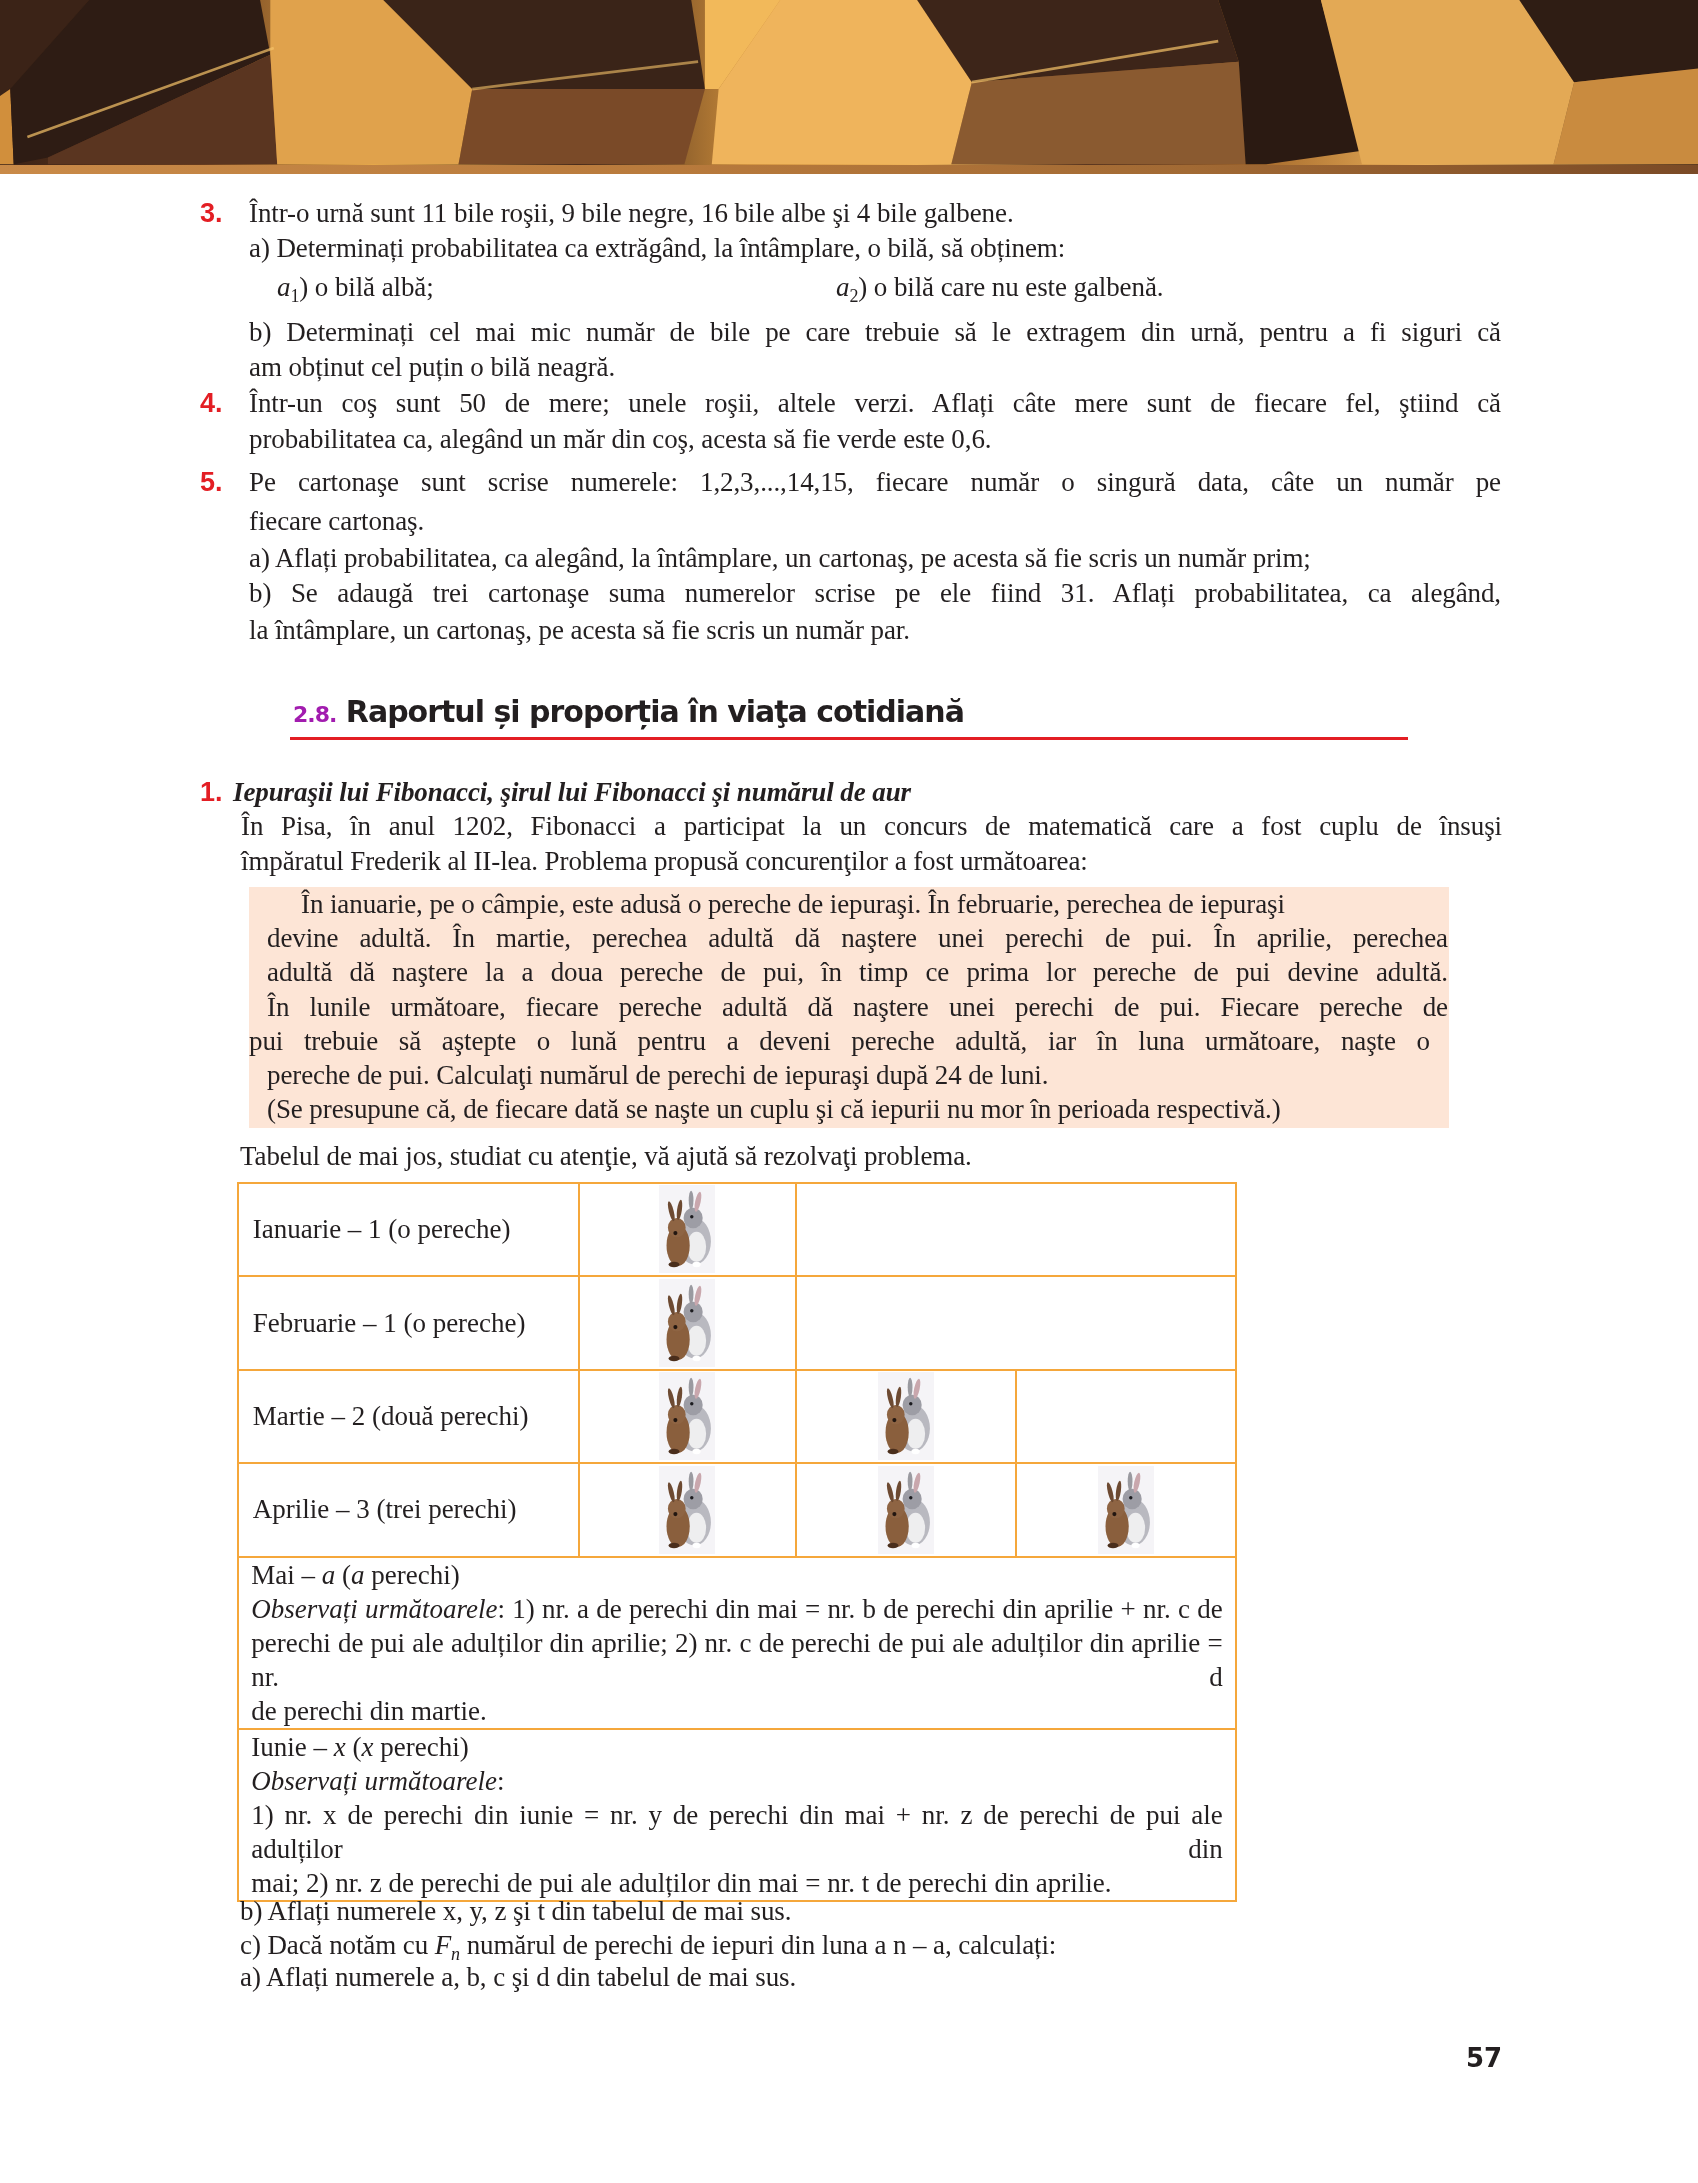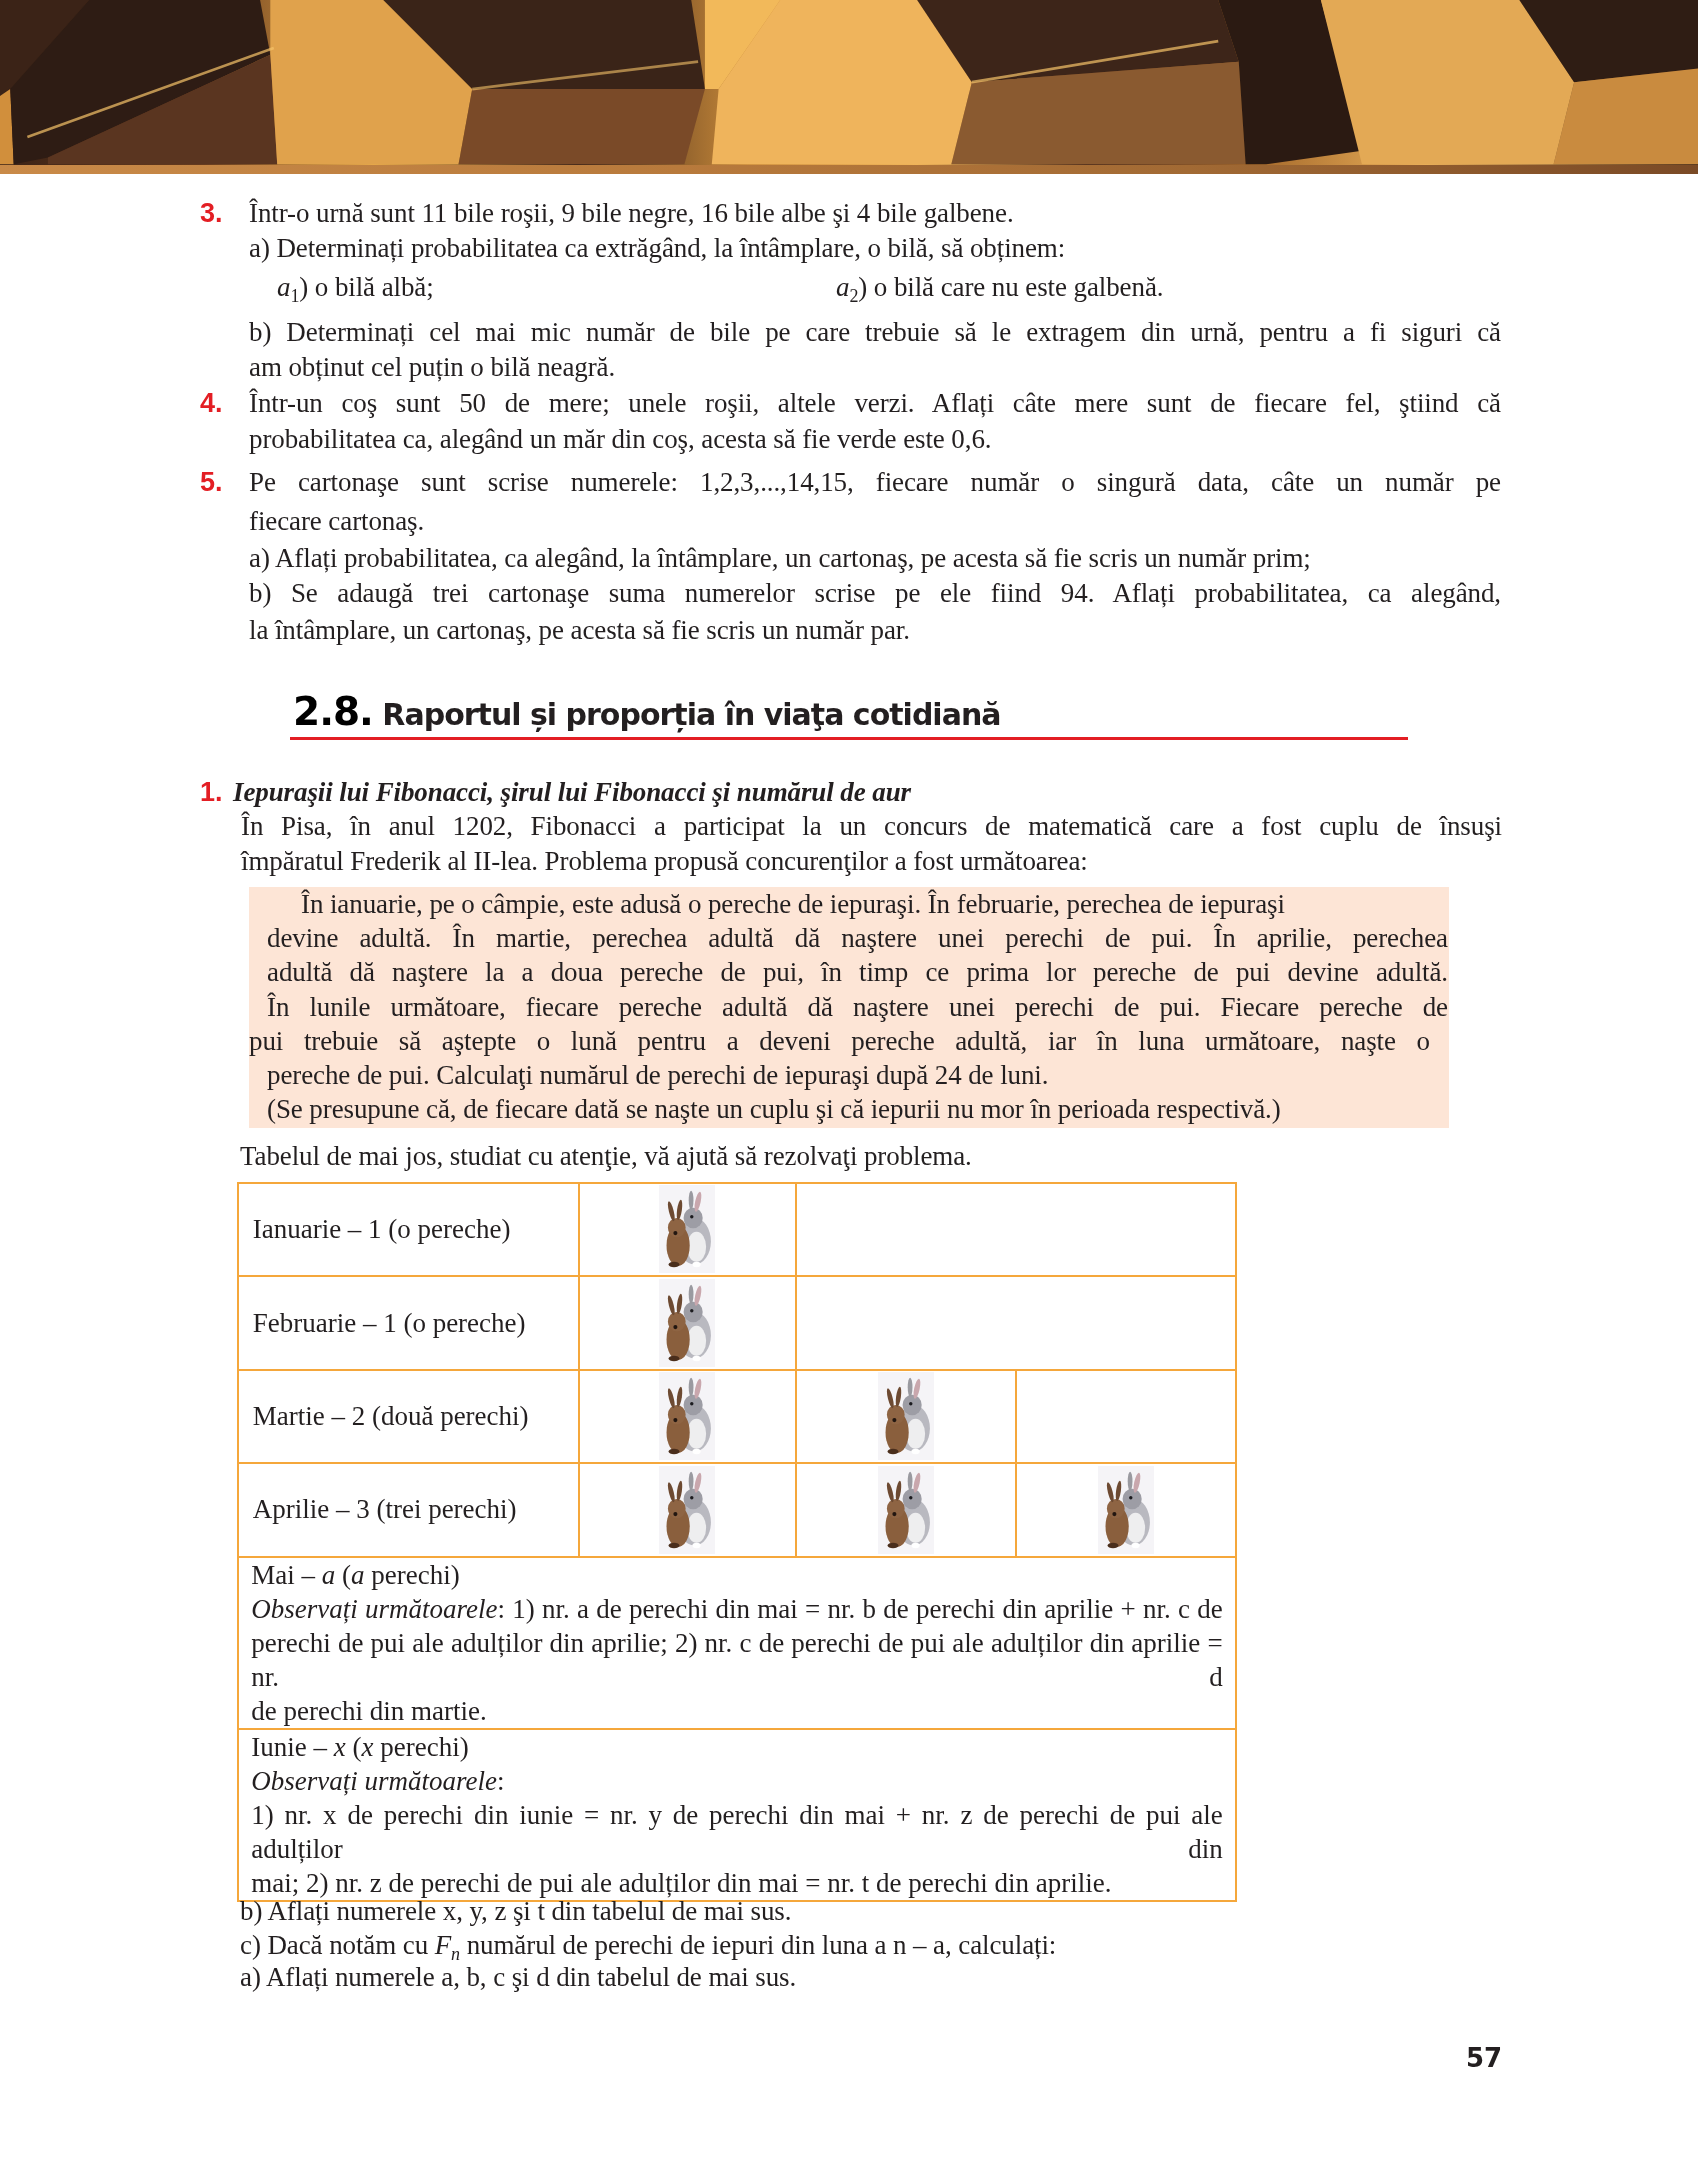--- a/index.html
+++ b/index.html
@@ -10,21 +10,21 @@
   .banner svg { position: absolute; left: 0; top: 0; }
   .banner-band { position: absolute; left: 0; top: 165px; width: 1698px; height: 9px;
                  background: linear-gradient(90deg, #c98a48, #b87a3c 40%, #a26a34 70%, #7a4a26); }
   .txt { position: absolute; font-size: 27px; line-height: 34px; white-space: nowrap; letter-spacing: -0.1px; }
   .num { color: #e31e24; font-weight: bold; font-family: "Liberation Sans", sans-serif; }
   .just { text-align: justify; text-align-last: justify; white-space: normal; }
   i { font-style: italic; }
   sub { font-size: 18px; line-height: 0; }
   .section-title { position: absolute; left: 293px; top: 691px; font-family: "DejaVu Sans", sans-serif;
                    font-weight: bold; font-size: 30px; line-height: 41px; white-space: nowrap; letter-spacing: -1px; }
-  .section-title .snum { color: #000000; font-size: 39px; }
+  .section-title .snum { color: #a21caf; font-size: 22px; }
   .section-rule { position: absolute; left: 290px; top: 737px; width: 1118px; height: 3.4px; background: #e31e24; }
   .boxed { position: absolute; left: 249px; top: 887px; width: 1200px; height: 241px; background: #fde5d6; }
   table.rabbits { position: absolute; left: 237px; top: 1182px; width: 1000px; border-collapse: collapse; }
   table.rabbits td { border: 2.1px solid #f5a73b; padding: 0; vertical-align: middle; }
   .rcell { height: 90px; position: relative; }
   .rlabel { font-size: 27px; padding-left: 13.7px !important; white-space: nowrap; }
   .rabbit { display: inline-block; width: 56px; height: 88px; position: relative; background: #f4f3f6; margin-top: 1.4px; }
   .rabbit svg { position: absolute; left: 0; top: 0; }
   .rwrap { text-align: center; }
   .wide-row td { padding: 0 12.3px !important; font-size: 27px; line-height: 34px; }
@@ -71,21 +71,21 @@
 <div class="txt" style="left:249px; top:350px;">am obținut cel puțin o bilă neagră.</div>
 
 <div class="txt num" style="left:200px; top:386px;">4.</div>
 <div class="txt just" style="left:249px; top:386px; width:1252px;">Într-un coş sunt 50 de mere; unele roşii, altele verzi. Aflați câte mere sunt de fiecare fel, ştiind că</div>
 <div class="txt" style="left:249px; top:422px;">probabilitatea ca, alegând un măr din coş, acesta să fie verde este 0,6.</div>
 
 <div class="txt num" style="left:200px; top:465px;">5.</div>
 <div class="txt just" style="left:249px; top:465px; width:1252px;">Pe cartonaşe sunt scrise numerele: 1,2,3,...,14,15, fiecare număr o singură data, câte un număr pe</div>
 <div class="txt" style="left:249px; top:504px;">fiecare cartonaş.</div>
 <div class="txt" style="left:249px; top:541px;">a) Aflați probabilitatea, ca alegând, la întâmplare, un cartonaş, pe acesta să fie scris un număr prim;</div>
-<div class="txt just" style="left:249px; top:576px; width:1252px;">b) Se adaugă trei cartonaşe suma numerelor scrise pe ele fiind 94. Aflați probabilitatea, ca alegând,</div>
+<div class="txt just" style="left:249px; top:576px; width:1252px;">b) Se adaugă trei cartonaşe suma numerelor scrise pe ele fiind 31. Aflați probabilitatea, ca alegând,</div>
 <div class="txt" style="left:249px; top:613px;">la întâmplare, un cartonaş, pe acesta să fie scris un număr par.</div>
 
 <div class="section-title">
   <span class="snum">2.8.</span>
   <span>Raportul și proporția în viaţa cotidiană</span>
 </div>
 <div class="section-rule"></div>
 
 <div class="txt num" style="left:200px; top:775px;">1.</div>
 <div class="txt" style="left:233px; top:775px; font-weight:bold; font-style:italic;">Iepuraşii lui Fibonacci, şirul lui Fibonacci şi numărul de aur</div>

